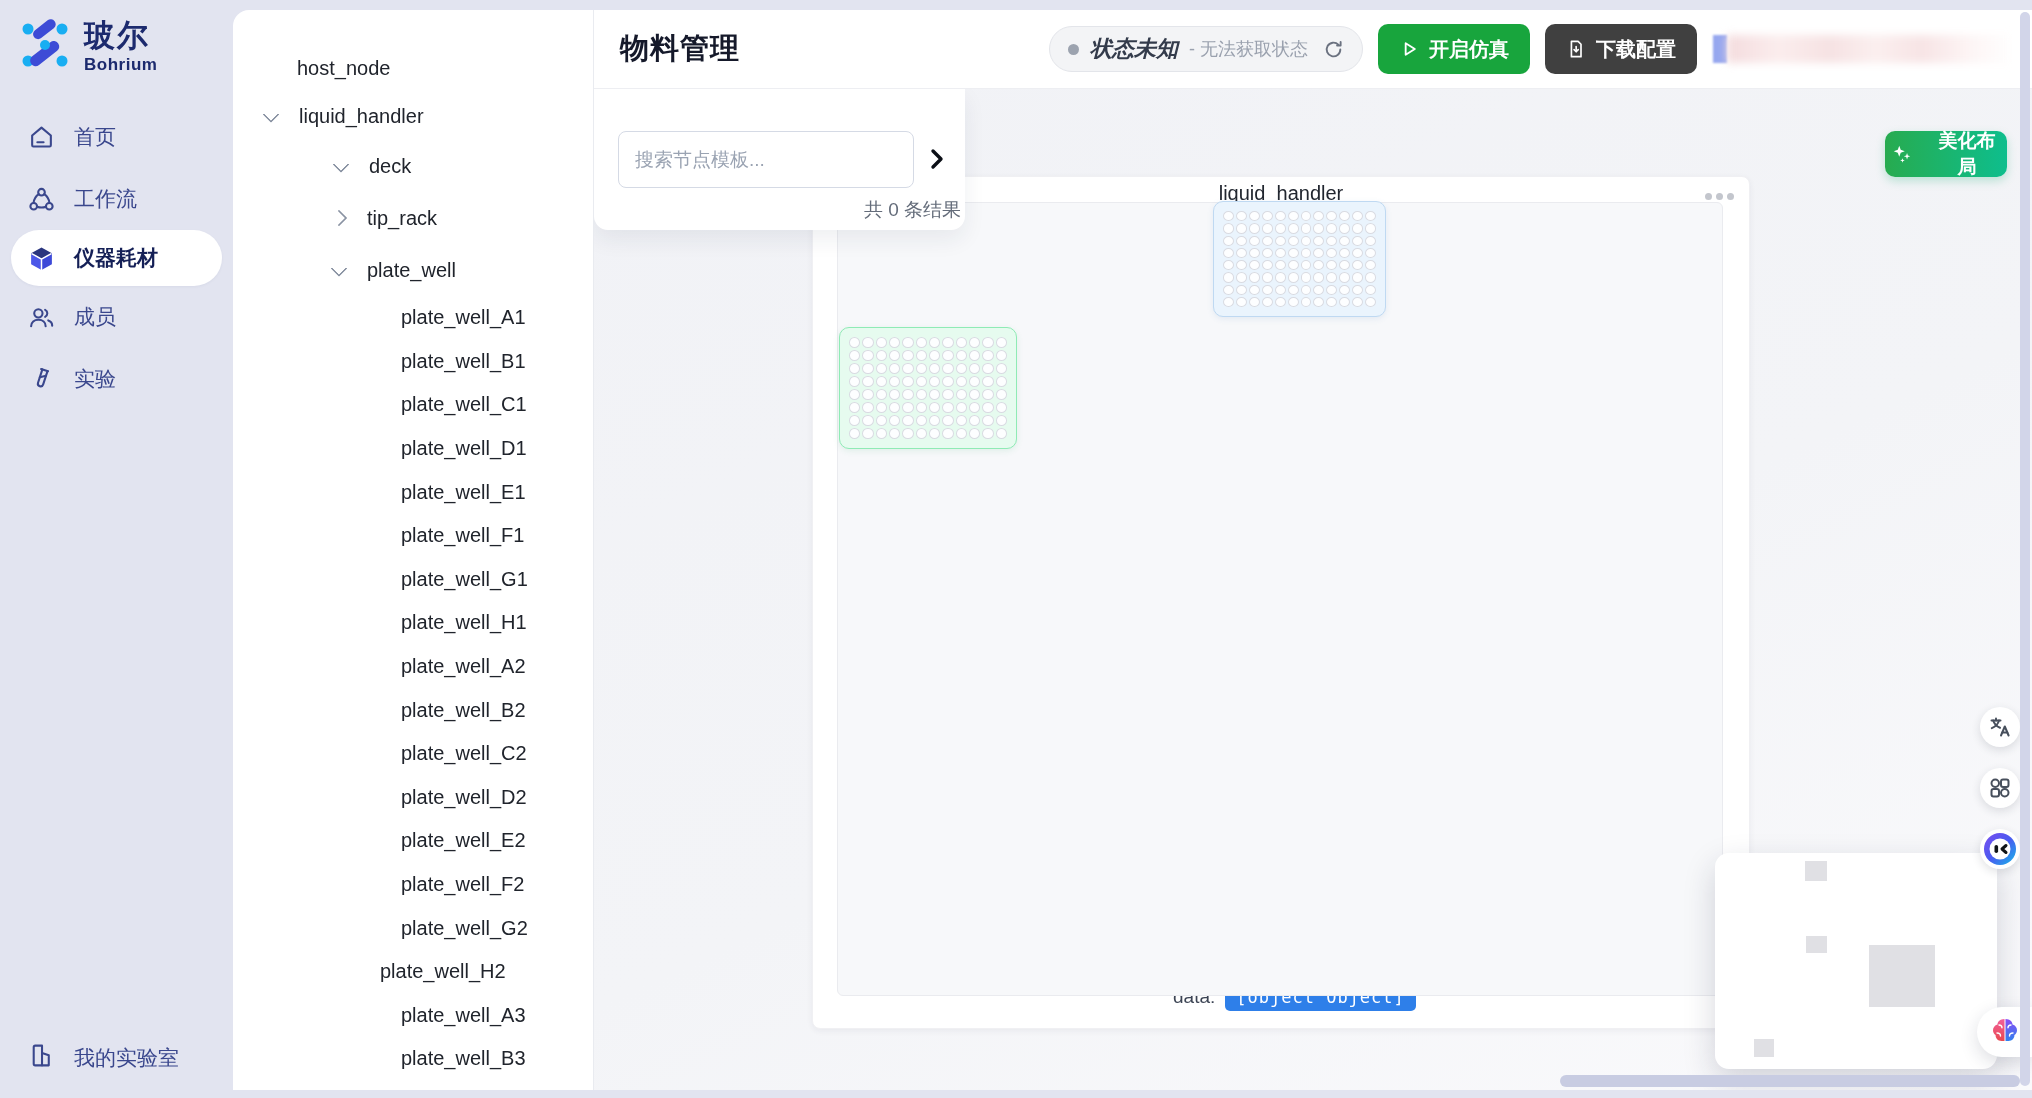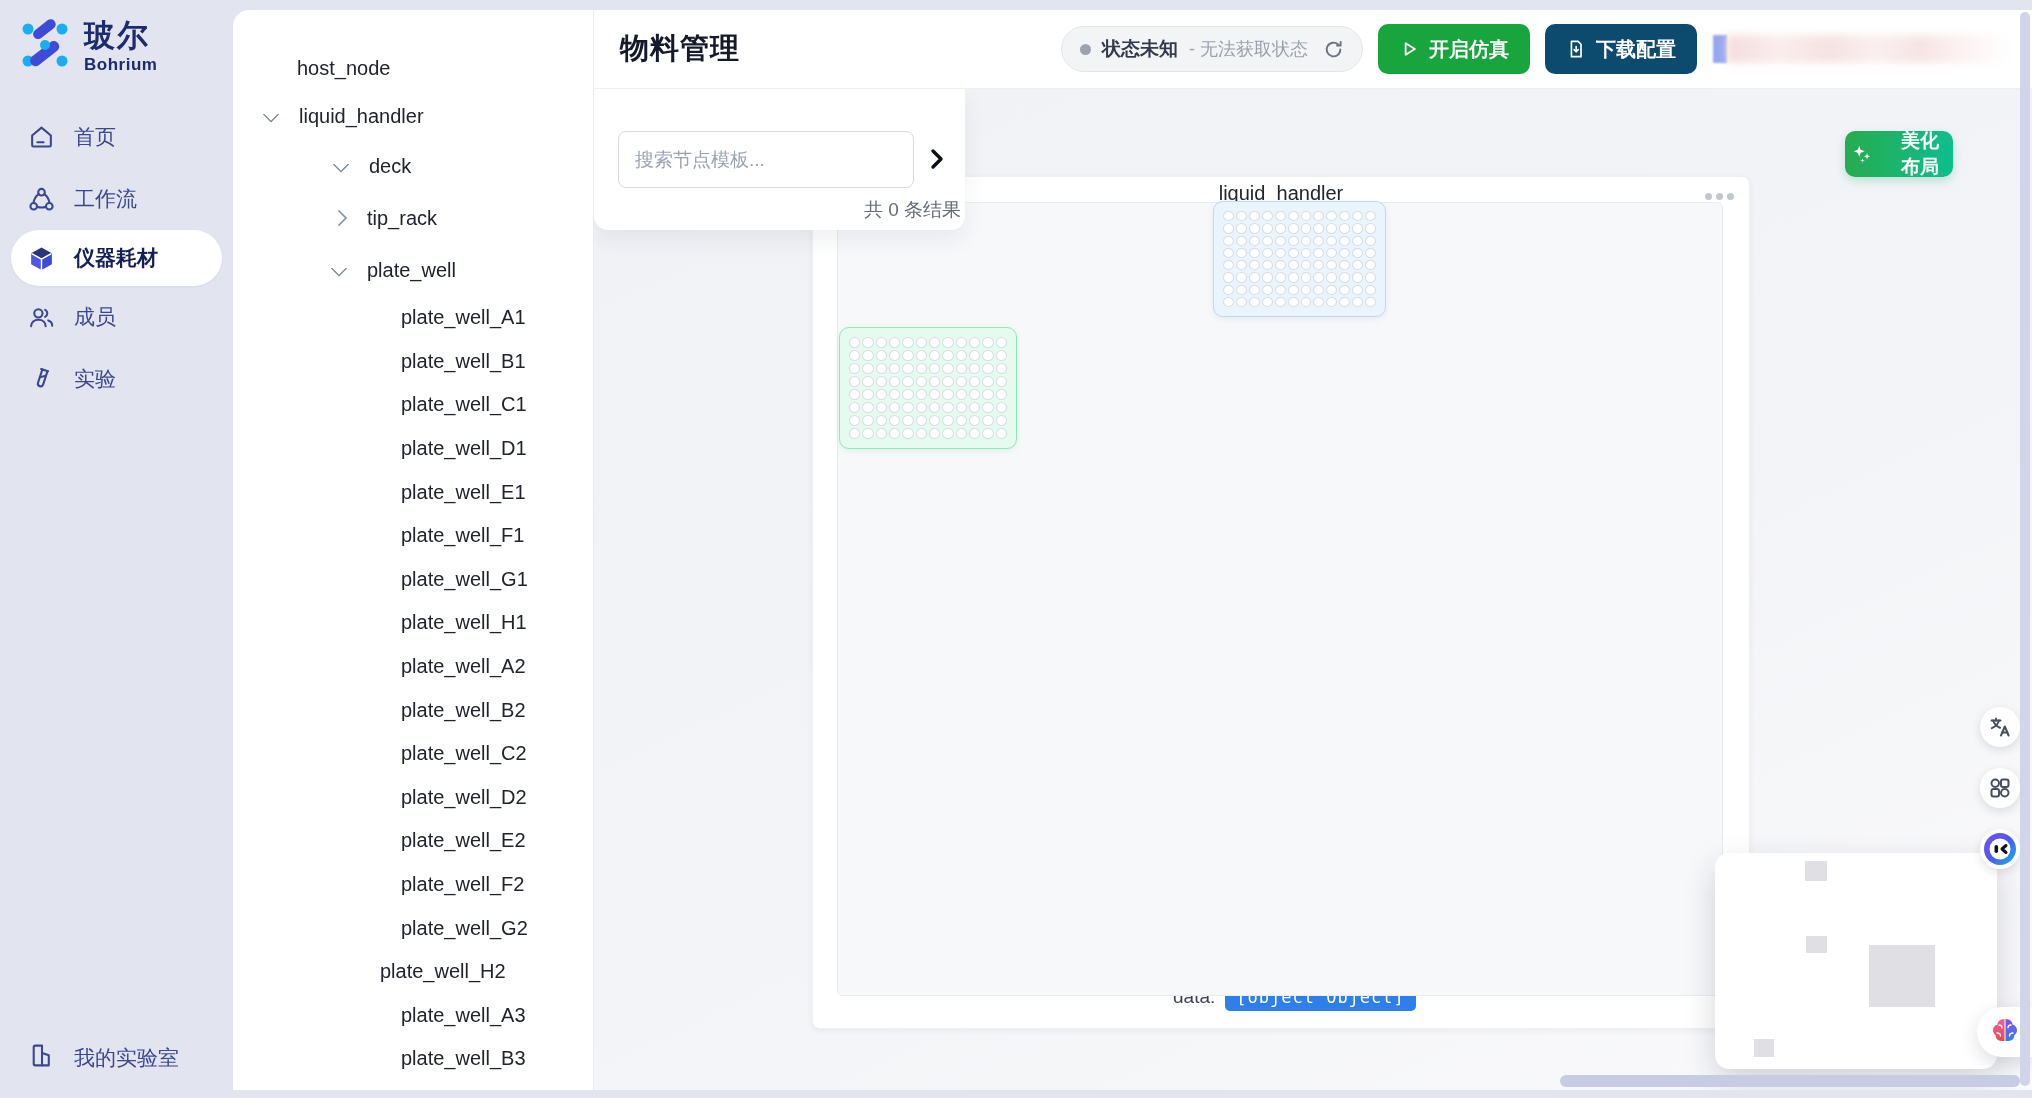--- a/index.html
+++ b/index.html
@@ -33,26 +33,26 @@
   .tree-row .chev.down{transform:rotate(45deg) translate(-1px,-1px);}
   .tree-row .chev.right{transform:rotate(-45deg);}
   .tree-label{font-size:20px;color:#20242C;white-space:nowrap;}
   
   .main{position:absolute;left:594px;top:10px;width:1438px;height:1080px;background:#fff;overflow:hidden;}
   .topbar{height:78px;display:flex;align-items:center;padding:0 19px 0 26px;border-bottom:1px solid #EDEEF2;position:relative;z-index:5;background:#fff;}
   .page-title{font-size:29px;font-weight:bold;color:#15192A;letter-spacing:1px;}
   .status-pill{margin-left:auto;height:44px;display:flex;align-items:center;gap:11px;
     background:#F3F4F6;border:1px solid #E3E5EA;border-radius:23px;padding:0 18px;}
   .status-dot{width:11px;height:11px;border-radius:50%;background:#9CA3AF;}
-  .status-main{font-size:19px;font-weight:600;color:#333B4B;}
+  .status-main{font-size:22px;font-weight:600;color:#333B4B;font-style:italic;}
   .status-detail{font-size:18px;color:#9AA1AE;}
   .btn{height:50px;display:flex;align-items:center;gap:10px;border:none;border-radius:10px;
     color:#fff;font-size:20px;font-weight:600;padding:0 21px;cursor:pointer;font-family:inherit;}
   .btn-sim{background:#18A53D;margin-left:15px;}
-  .btn-dl{background:#0c4a6e;margin-left:15px;}
+  .btn-dl{background:#404040;margin-left:15px;}
   .redacted{margin-left:16px;width:300px;height:28px;display:flex;align-items:stretch;}
   .redacted-tab{width:14px;background:#96A7EF;filter:blur(1px);}
   .redacted-blur{flex:1;filter:blur(4px);
     background:linear-gradient(90deg,#F4DCDE 0%,#FBEDED 18%,#F6E2E3 36%,#FBEFEF 52%,#F7E4E5 68%,#FDF4F4 84%,#FFFFFF 100%);}
   
   .canvas{position:absolute;left:0;top:79px;width:1438px;height:1001px;
     background:linear-gradient(155deg,#F1F2F6 0%,#F3F4F7 55%,#FAFAFC 100%);overflow:hidden;}
   .search-card{position:absolute;left:0;top:0;width:371px;height:141px;background:#fff;
     border-radius:0 0 14px 14px;box-shadow:0 10px 22px rgba(30,40,70,.07);z-index:4;}
   .search-input{position:absolute;left:24px;top:42px;width:296px;height:57px;box-sizing:border-box;
@@ -75,21 +75,21 @@
   .plate .well{border-radius:50%;background:#FDFEFF;border:1px solid #D9DBE2;box-sizing:border-box;}
   .plate-blue{left:400px;top:24px;width:173px;height:116px;background:#EAF4FD;border:1.5px solid #BFD9F2;
     box-shadow:0 2px 6px rgba(80,130,190,.12);}
   .plate-green{left:26px;top:150px;width:178px;height:122px;background:#E6FBEF;border:1.5px solid #8FEBB5;
     box-shadow:0 2px 6px rgba(60,170,110,.12);}
   .data-row{position:absolute;left:360px;top:806px;display:flex;align-items:center;gap:10px;z-index:1;}
   .data-label{font-size:19px;color:#3C4454;}
   .data-pill{background:#2E7FE9;color:#fff;border-radius:5px;padding:4px 11px;
     font-family:"DejaVu Sans Mono","Liberation Mono",monospace;font-size:17px;letter-spacing:1px;}
   
-  .btn-beautify{position:absolute;left:1251px;top:42px;width:108px;height:46px;border:none;border-radius:10px;
+  .btn-beautify{position:absolute;left:1291px;top:42px;width:122px;height:46px;border:none;border-radius:10px;
     background:linear-gradient(90deg,#27AB4F 0%,#0EBE8D 100%);color:#fff;font-size:19px;font-weight:600;
     display:flex;align-items:center;justify-content:center;gap:20px;cursor:pointer;z-index:6;
     box-shadow:0 4px 10px rgba(20,170,110,.25);font-family:inherit;}
   
   .float-btn{position:absolute;left:1386px;width:40px;height:40px;border-radius:50%;background:#fff;
     box-shadow:0 3px 10px rgba(35,42,60,.14);display:flex;align-items:center;justify-content:center;
     cursor:pointer;z-index:7;}
   
   .minimap{position:absolute;left:1121px;top:764px;width:282px;height:216px;background:#fff;border-radius:14px;
     box-shadow:0 12px 32px rgba(30,35,60,.18);z-index:6;cursor:pointer;}

